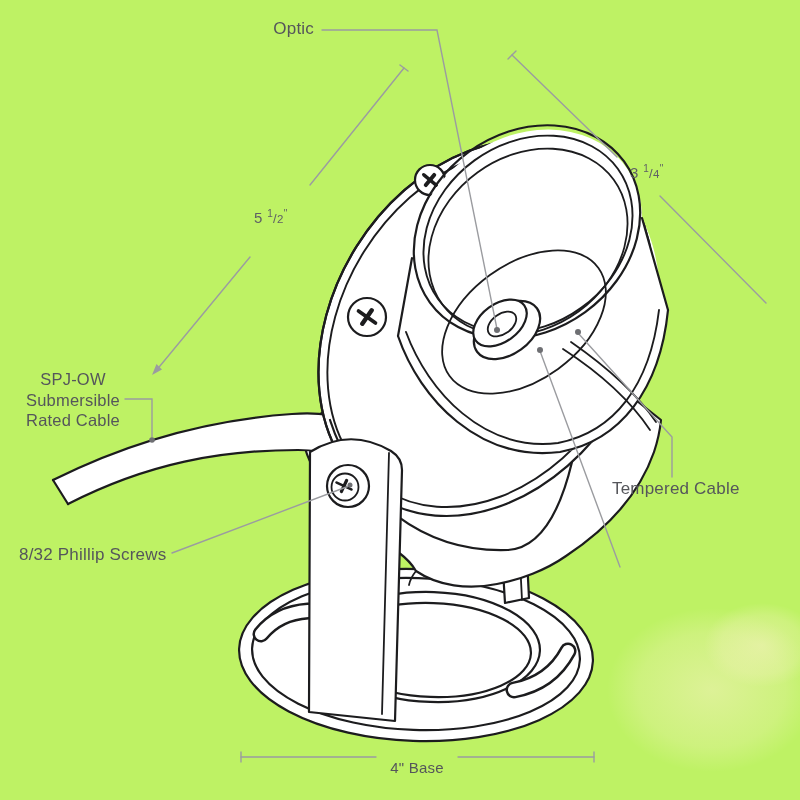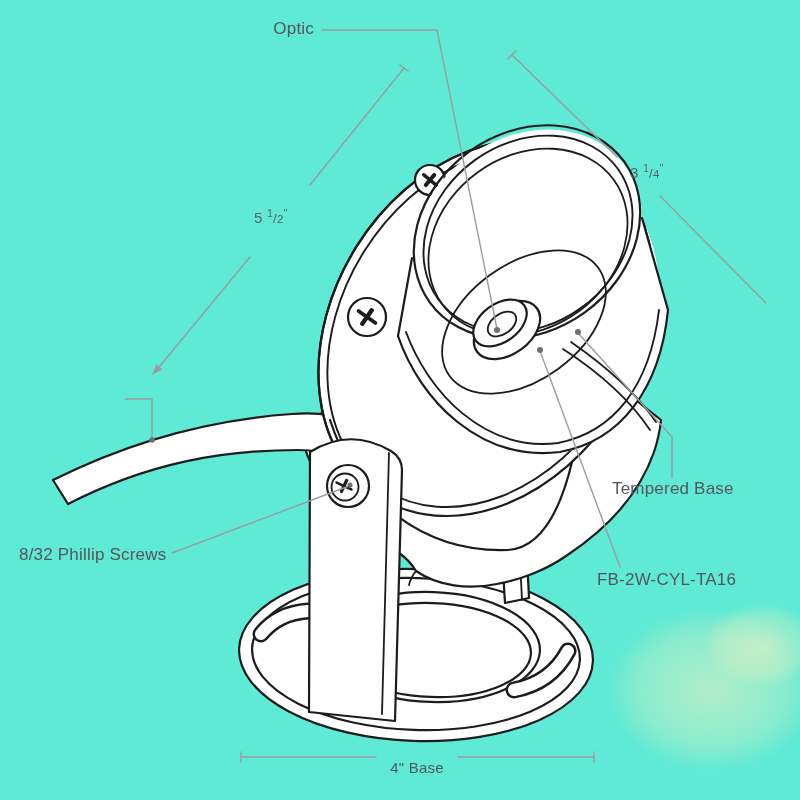--- a/index.html
+++ b/index.html
@@ -1,17 +1,17 @@
 <!DOCTYPE html>
 <html><head>
 <meta charset="utf-8">
 <style>
   html,body{margin:0;padding:0;background:#ffffff;}
   .stage{
-    position:relative;width:800px;height:800px;background:#5eead4;overflow:hidden;
+    position:relative;width:800px;height:800px;background:#bef264;overflow:hidden;
     font-family:"Liberation Sans", sans-serif;
   }
   .stage svg{position:absolute;left:0;top:0;}
   .lbl{
     position:absolute;color:#55565b;font-size:17px;letter-spacing:.2px;
     white-space:nowrap;line-height:20.5px;
   }
   .dim{
     position:absolute;color:#5f6065;font-size:15px;white-space:nowrap;letter-spacing:.3px;
   }
@@ -205,21 +205,25 @@
   <div class="lbl right-align" style="left:244px;top:19px;width:70px;">Optic</div>
 
   <div class="dim" style="left:630px;top:163px;">
     <span>3</span>&nbsp;<span class="num">1</span><span class="slash">/</span><span class="den">4</span><span class="unit">"</span>
   </div>
 
   <div class="dim" style="left:254px;top:208px;">
     <span>5</span>&nbsp;<span class="num">1</span><span class="slash">/</span><span class="den">2</span><span class="unit">"</span>
   </div>
 
+  <div class="lbl spj" style="left:20px;top:369px;width:106px;font-size:16.5px;">
+    <div>SPJ-OW</div>
+    <div>Submersible</div>
+    <div>Rated Cable</div>
+  </div>
 
   <div class="lbl" style="left:19px;top:545px;text-align:center;">8/32 Phillip Screws</div>
 
-  <div class="lbl" style="left:612px;top:479px;">Tempered Base</div>
-
-  <div class="lbl" style="left:597px;top:570px;">FB-2W-CYL-TA16</div>
+  <div class="lbl" style="left:612px;top:479px;">Tempered Cable</div>
+
 
   <div class="lbl base-lbl" style="left:367px;top:758px;width:100px;">4" Base</div>
 </div>
 
 </body></html>

